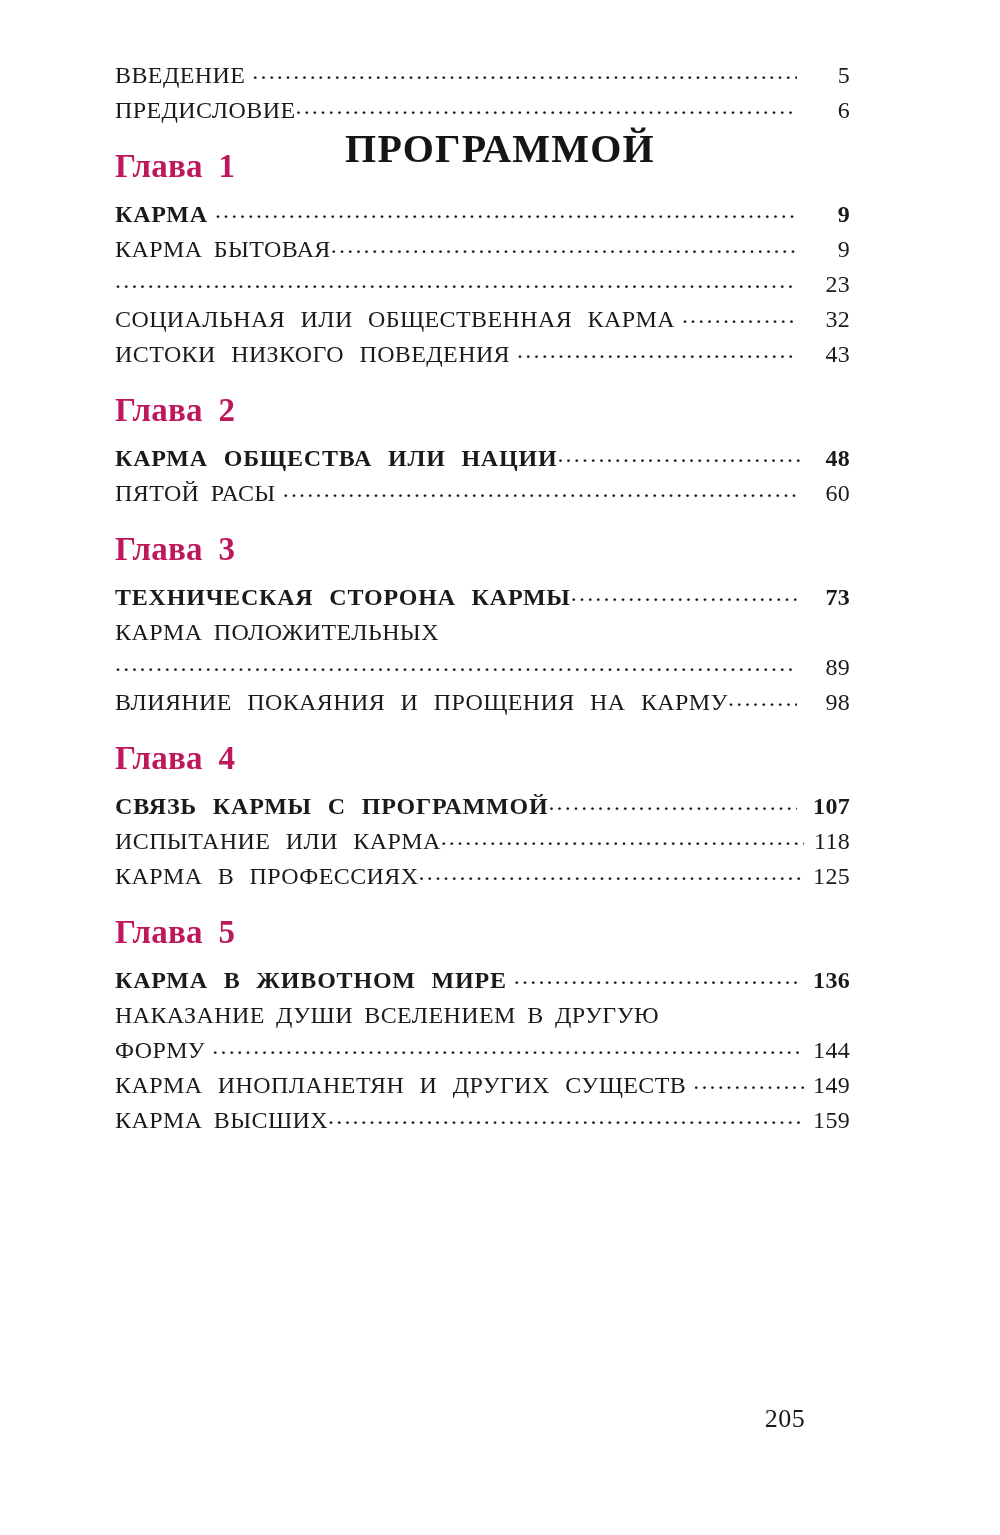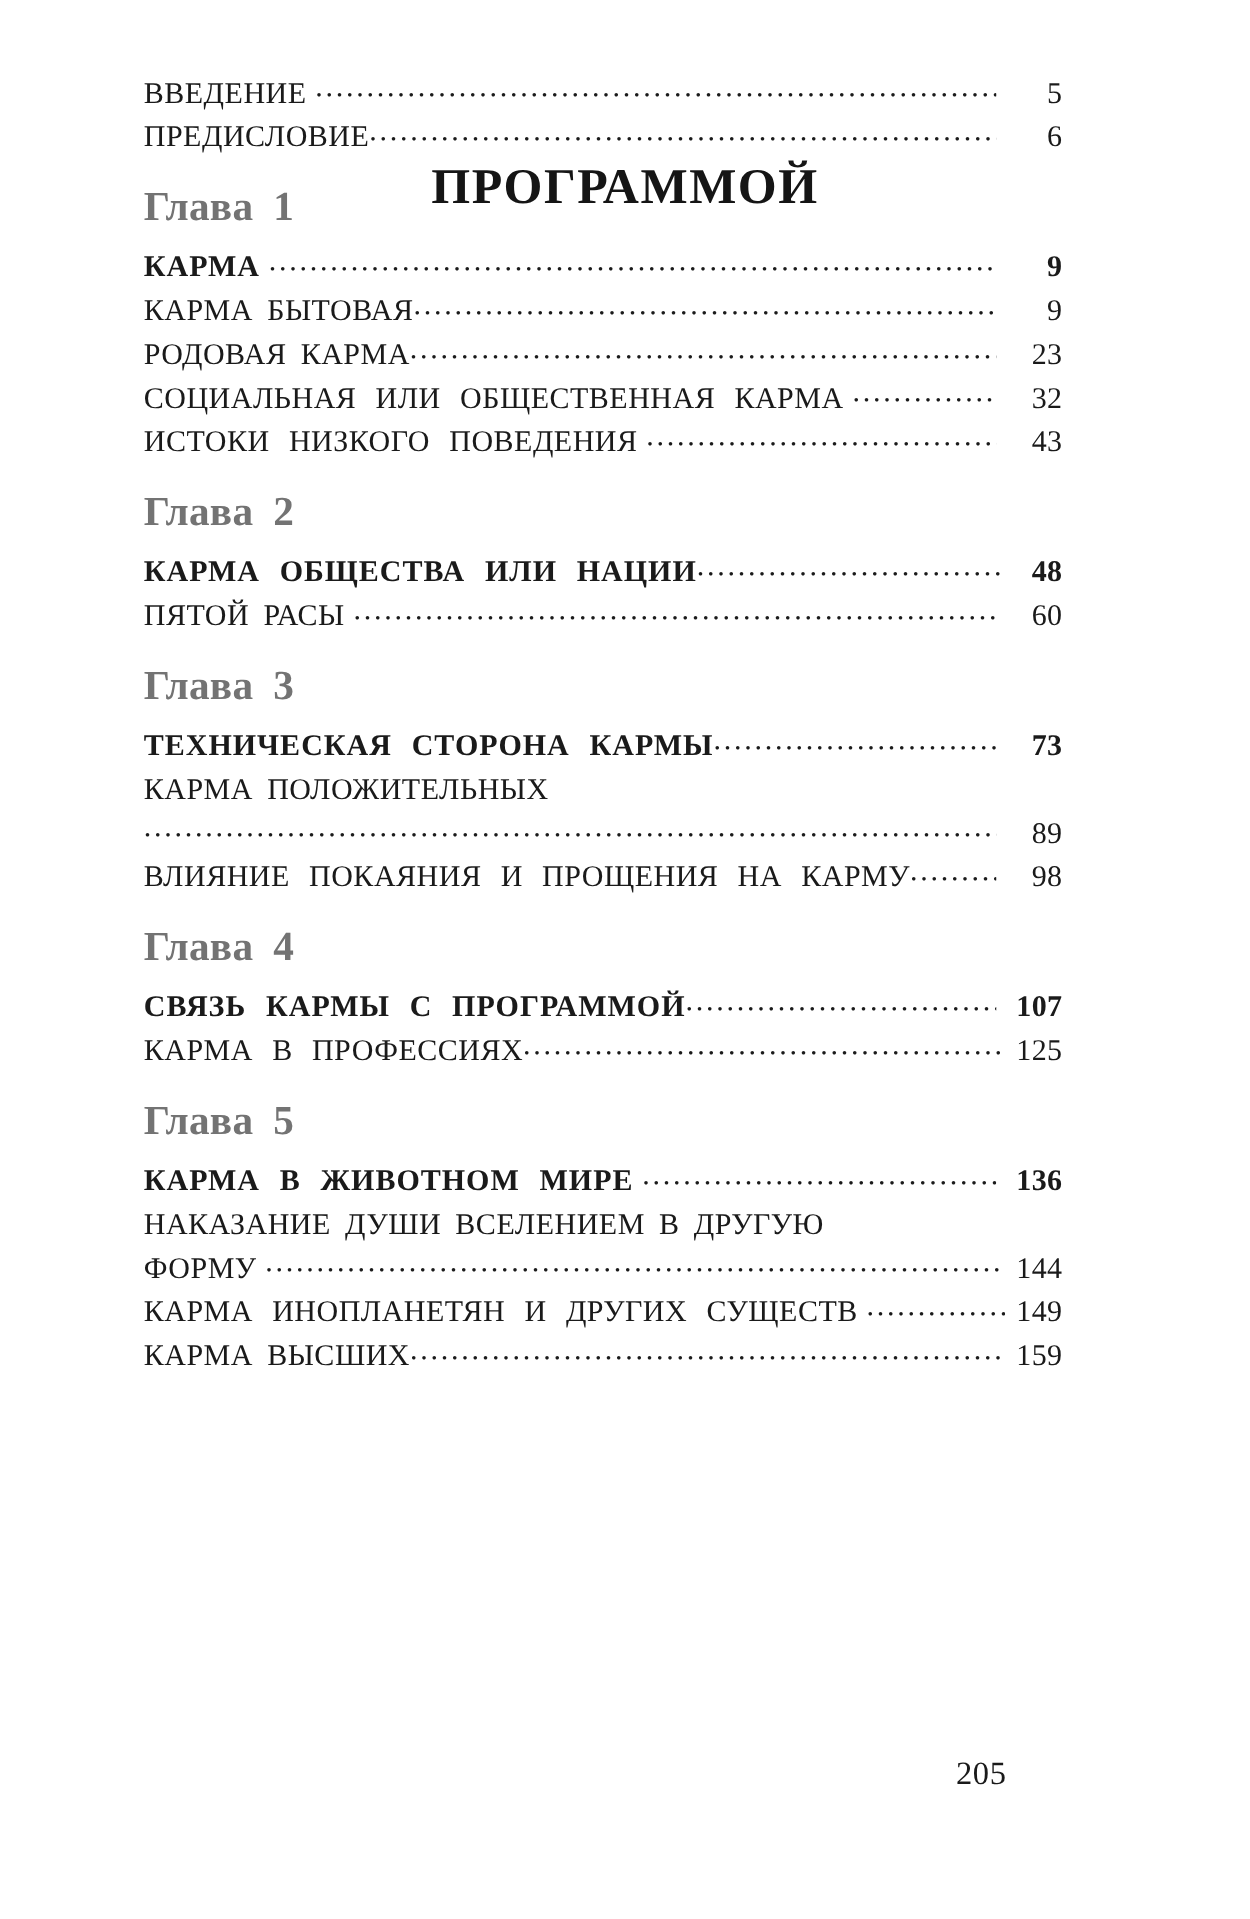--- a/index.html
+++ b/index.html
@@ -46,21 +46,21 @@
 
   
   .front-matter {
     margin-top: 58px;
   }
 
   
   .chapter-heading {
     font-size: 33px;
     font-weight: bold;
-    color: #737373;
+    color: #be185d;
     line-height: 1.0;
     margin: 22px 0 14px 0;
     letter-spacing: 0.2px;
   }
   .chapter-heading .chapter-num {
     margin-left: 16px;
   }
 
   
   .toc-row {
@@ -173,21 +173,20 @@
           <span class="toc-label">КАРМА</span>
           <span class="toc-dots gap-before"></span>
           <span class="toc-page gap-left">9</span>
         </div>
         <div class="toc-row">
           <span class="toc-label">КАРМА БЫТОВАЯ</span>
           <span class="toc-dots"></span>
           <span class="toc-page gap-left">9</span>
         </div>
         <div class="toc-row">
-          <span class="toc-label">РОДОВАЯ КАРМА</span>
           <span class="toc-dots"></span>
           <span class="toc-page gap-left">23</span>
         </div>
         <div class="toc-row">
           <span class="toc-label wide">СОЦИАЛЬНАЯ ИЛИ ОБЩЕСТВЕННАЯ КАРМА</span>
           <span class="toc-dots gap-before"></span>
           <span class="toc-page gap-left">32</span>
         </div>
         <div class="toc-row">
           <span class="toc-label wide">ИСТОКИ НИЗКОГО ПОВЕДЕНИЯ</span>
@@ -219,20 +218,25 @@
         <div class="toc-row">
           <span class="toc-label wide">ВЛИЯНИЕ ПОКАЯНИЯ И ПРОЩЕНИЯ НА КАРМУ</span>
           <span class="toc-dots"></span>
           <span class="toc-page gap-left">98</span>
         </div>
         <div class="chapter-heading"><span>Глава</span><span class="chapter-num">4</span></div>
         <div class="toc-row bold">
           <span class="toc-label wide">СВЯЗЬ КАРМЫ С ПРОГРАММОЙ</span>
           <span class="toc-dots"></span>
           <span class="toc-page gap-left">107</span>
+        </div>
+        <div class="toc-row">
+          <span class="toc-label wide">ИСПЫТАНИЕ ИЛИ КАРМА</span>
+          <span class="toc-dots"></span>
+          <span class="toc-page">118</span>
         </div>
         <div class="toc-row">
           <span class="toc-label wide">КАРМА В ПРОФЕССИЯХ</span>
           <span class="toc-dots"></span>
           <span class="toc-page">125</span>
         </div>
         <div class="chapter-heading"><span>Глава</span><span class="chapter-num">5</span></div>
         <div class="toc-row bold">
           <span class="toc-label wide">КАРМА В ЖИВОТНОМ МИРЕ</span>
           <span class="toc-dots gap-before"></span>

